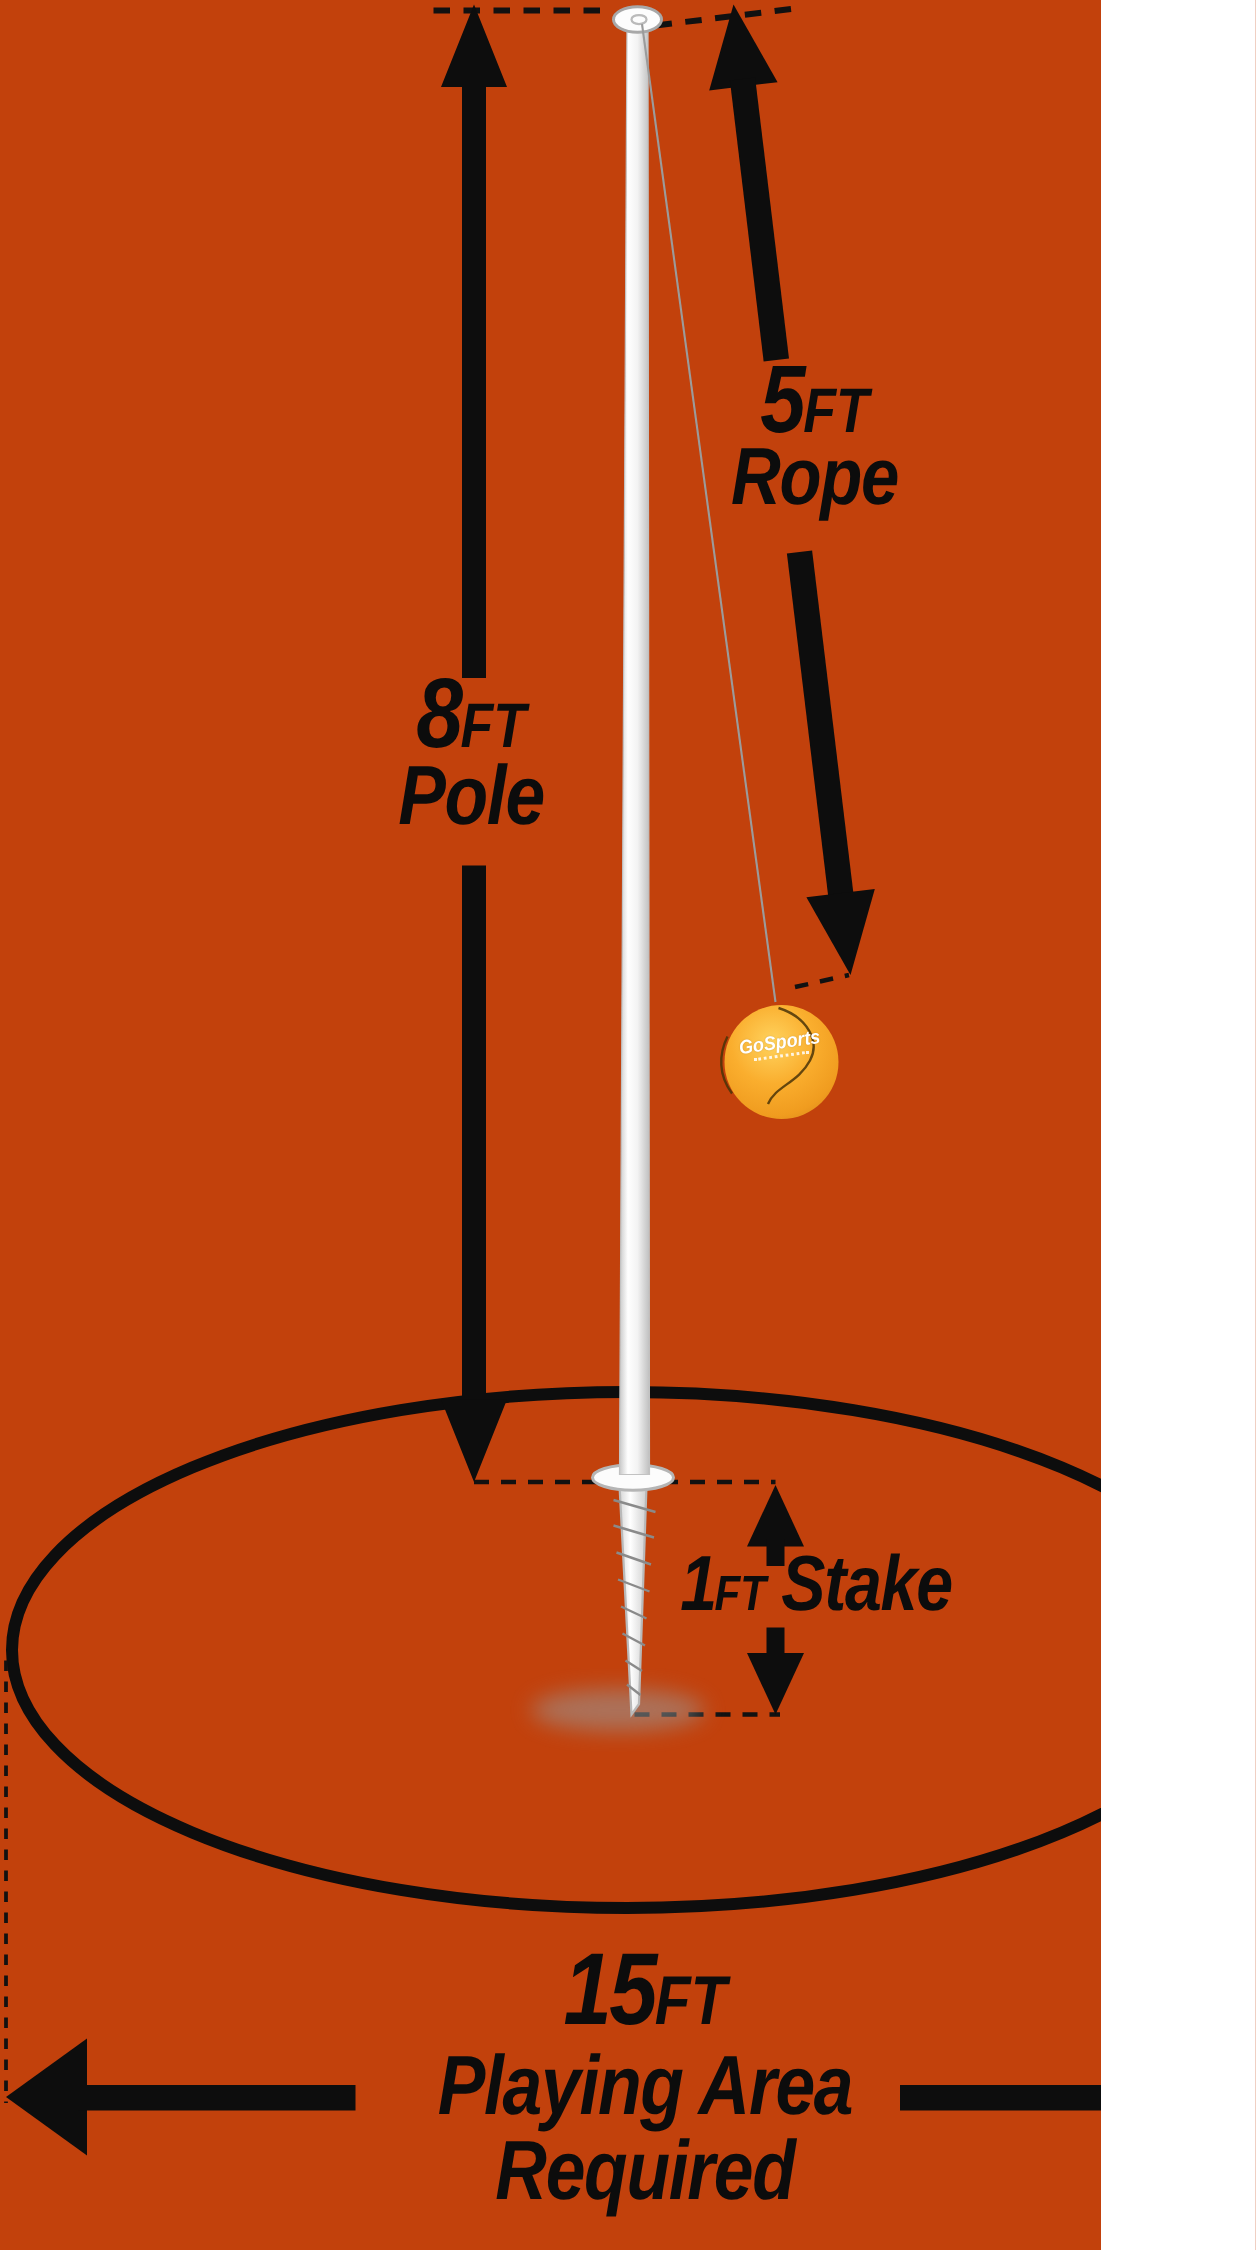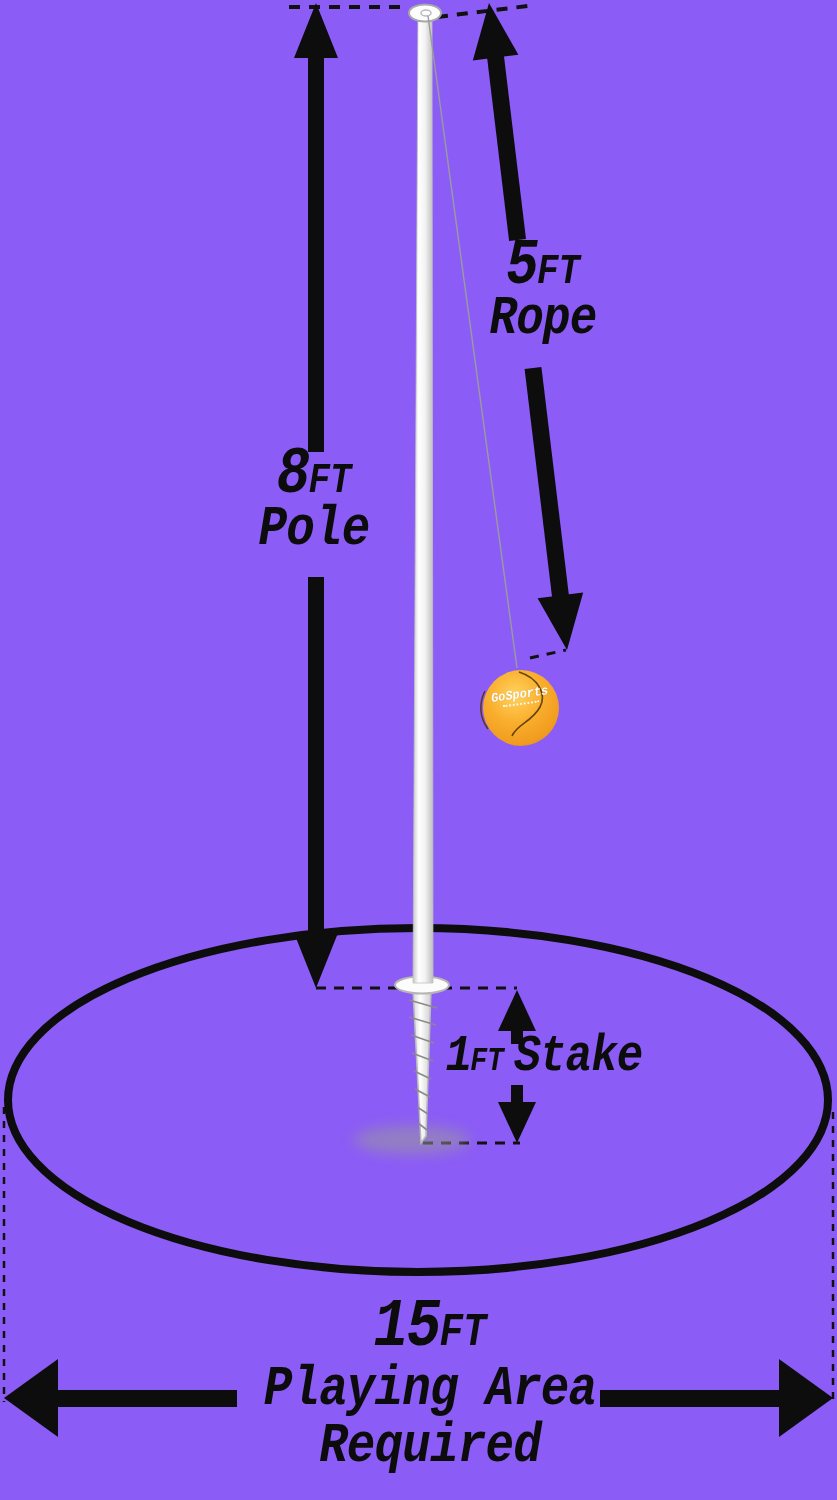--- a/index.html
+++ b/index.html
@@ -1,21 +1,21 @@
 <!DOCTYPE html>
 <html><head>
 <meta charset="utf-8">
 <style>
   html,body{margin:0;padding:0;background:#ffffff;}
   .stage{
     position:relative;
-    width:837px;height:1500px;
-    background:#8b5cf6;
+    width:734px;height:1500px;
+    background:#c2410c;
     overflow:hidden;
-    font-family:Liberation Mono, monospace;
+    font-family:Liberation Sans, sans-serif;
   }
   .art{position:absolute;left:0;top:0;}
   .label{
     position:absolute;
     font-weight:bold;
     font-style:italic;
     color:#0c0c0c;
     text-align:center;
     transform:scaleX(0.85);
     transform-origin:center top;

